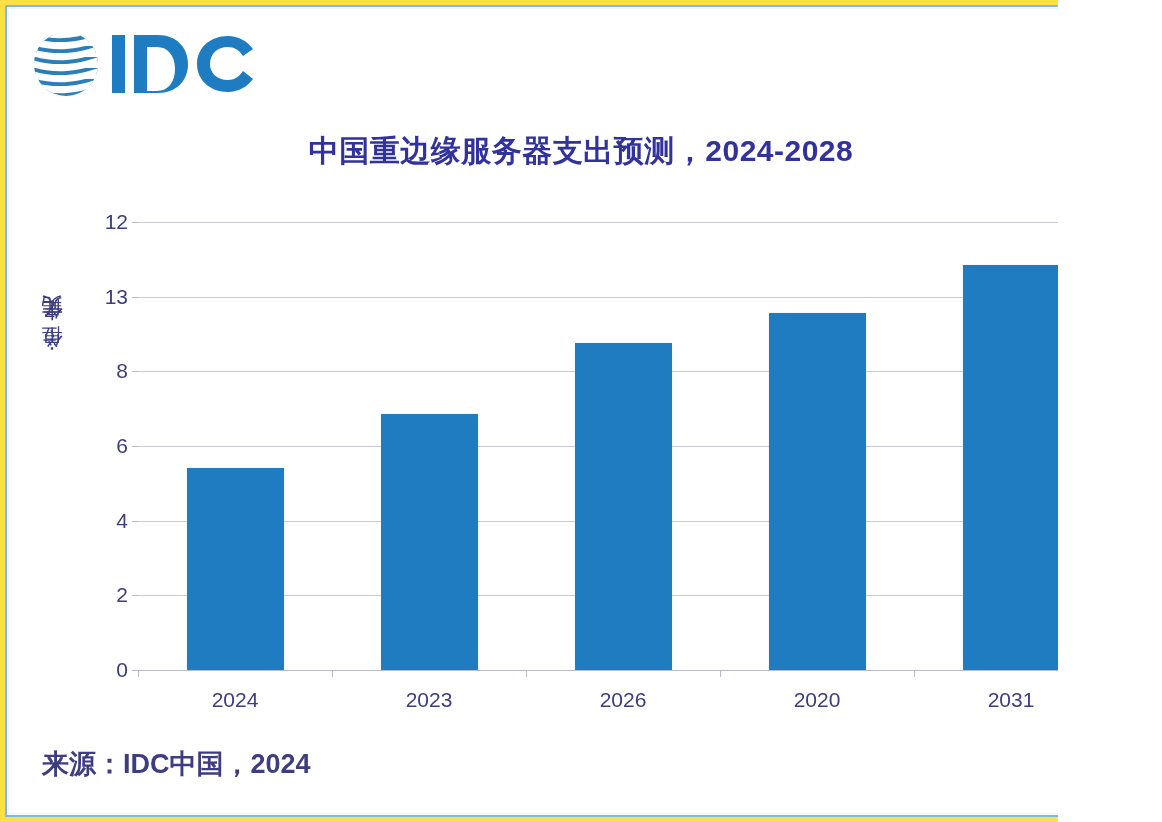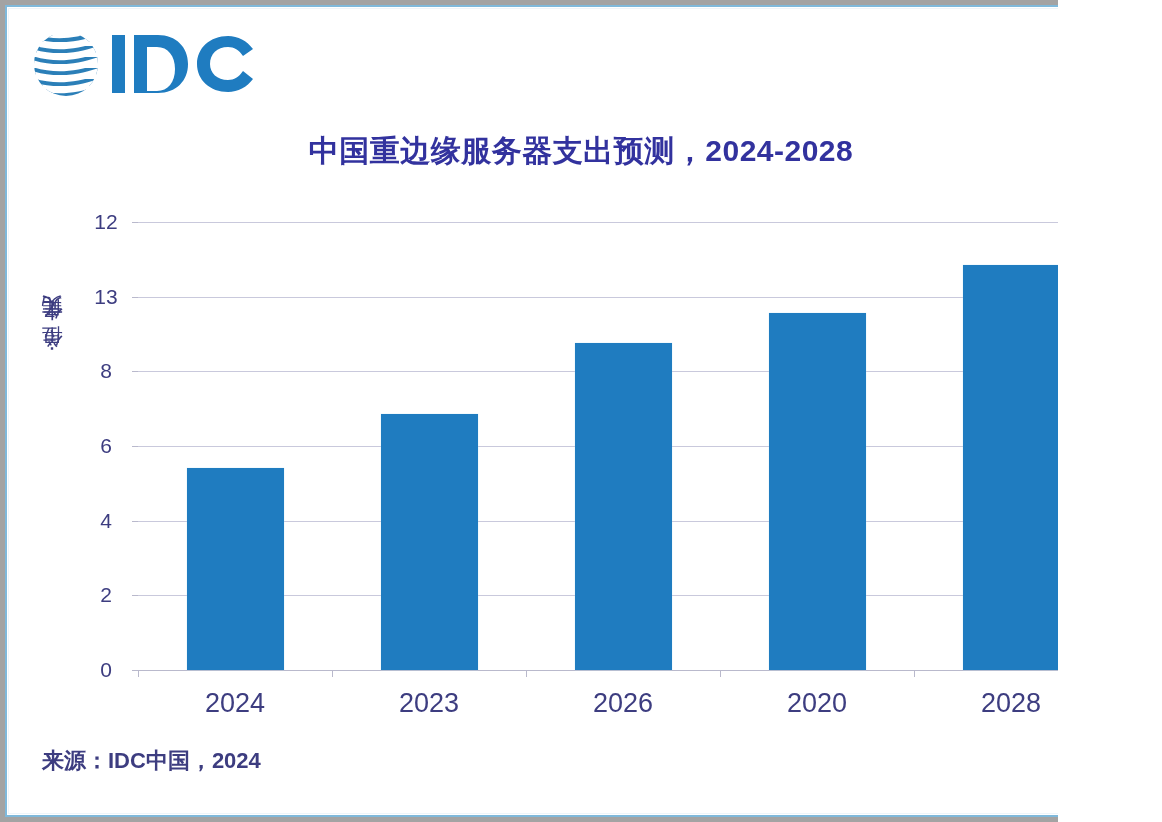--- a/index.html
+++ b/index.html
@@ -11,21 +11,21 @@
   body {
     font-family: "Liberation Sans", "DejaVu Sans", sans-serif;
   }
 
   
   #figure-root {
     position: relative;
     width: 1058px;
     height: 822px;
     box-sizing: border-box;
-    background: #a3a3a3;
+    background: #fde047;
     overflow: hidden;
     padding-left: 40px;
   }
   .frame-border {
     position: absolute;
     left: 5px;
     top: 5px;
     width: 1152px;
     height: 812px;
     box-sizing: border-box;
@@ -89,21 +89,21 @@
     left: 0;
     width: 100%;
     height: 1px;
     background: #b9b9cc;
   }
 
   .ytick-wrap {
     position: absolute;
     left: 84px;
     width: 44px;
-    text-align: center;
+    text-align: right;
     font-size: 21px;
     color: #3d3d80;
     transform: translateY(-50%);
   }
   .ytick-dash {
     position: absolute;
     left: 132px;
     width: 7px;
     height: 1px;
     background: #b9b9cc;
@@ -128,40 +128,40 @@
   .bar {
     position: absolute;
     bottom: 0;
     background: #1f7cc0;
     box-shadow: 0 0 1px rgba(180, 220, 245, 0.9);
   }
 
   .xtick-label {
     position: absolute;
     top: 688px;
-    font-size: 27px;
+    font-size: 21px;
     color: #3d3d80;
     text-align: center;
     transform: translateX(-50%);
     white-space: nowrap;
   }
   .xtick-dash {
     position: absolute;
     top: 670px;
     width: 1px;
     height: 7px;
     background: #b9b9cc;
   }
 
   
   #source-note {
     position: absolute;
     left: 42px;
     top: 746px;
-    font-size: 22px;
+    font-size: 27px;
     font-weight: 700;
     color: #3d3d80;
     white-space: nowrap;
   }
 </style>
 </head>
 <body>
 
 <div id="figure-root">
 
@@ -239,21 +239,21 @@
         <div class="bar" title="2027: 9.55" style="left: 630.5px; width: 97px; height: 356.533px; background: rgb(31, 124, 192);"></div>
         <div class="bar" title="2028: 10.85" style="left: 824.5px; width: 97px; height: 405.067px; background: rgb(31, 124, 192);"></div>
       </div>
   </div>
 
   <div id="xtick-container">
       <div class="xtick-label" style="left: 235px;">2024</div>
       <div class="xtick-label" style="left: 429px;">2023</div>
       <div class="xtick-label" style="left: 623px;">2026</div>
       <div class="xtick-label" style="left: 817px;">2020</div>
-      <div class="xtick-label" style="left: 1011px;">2028</div>
+      <div class="xtick-label" style="left: 1011px;">2031</div>
       <div class="xtick-dash" style="left: 138px;"></div>
       <div class="xtick-dash" style="left: 332px;"></div>
       <div class="xtick-dash" style="left: 526px;"></div>
       <div class="xtick-dash" style="left: 720px;"></div>
       <div class="xtick-dash" style="left: 914px;"></div>
       <div class="xtick-dash" style="left: 1108px;"></div>
     </div>
 
   <div id="source-note">来源：IDC中国，2024</div>
 

